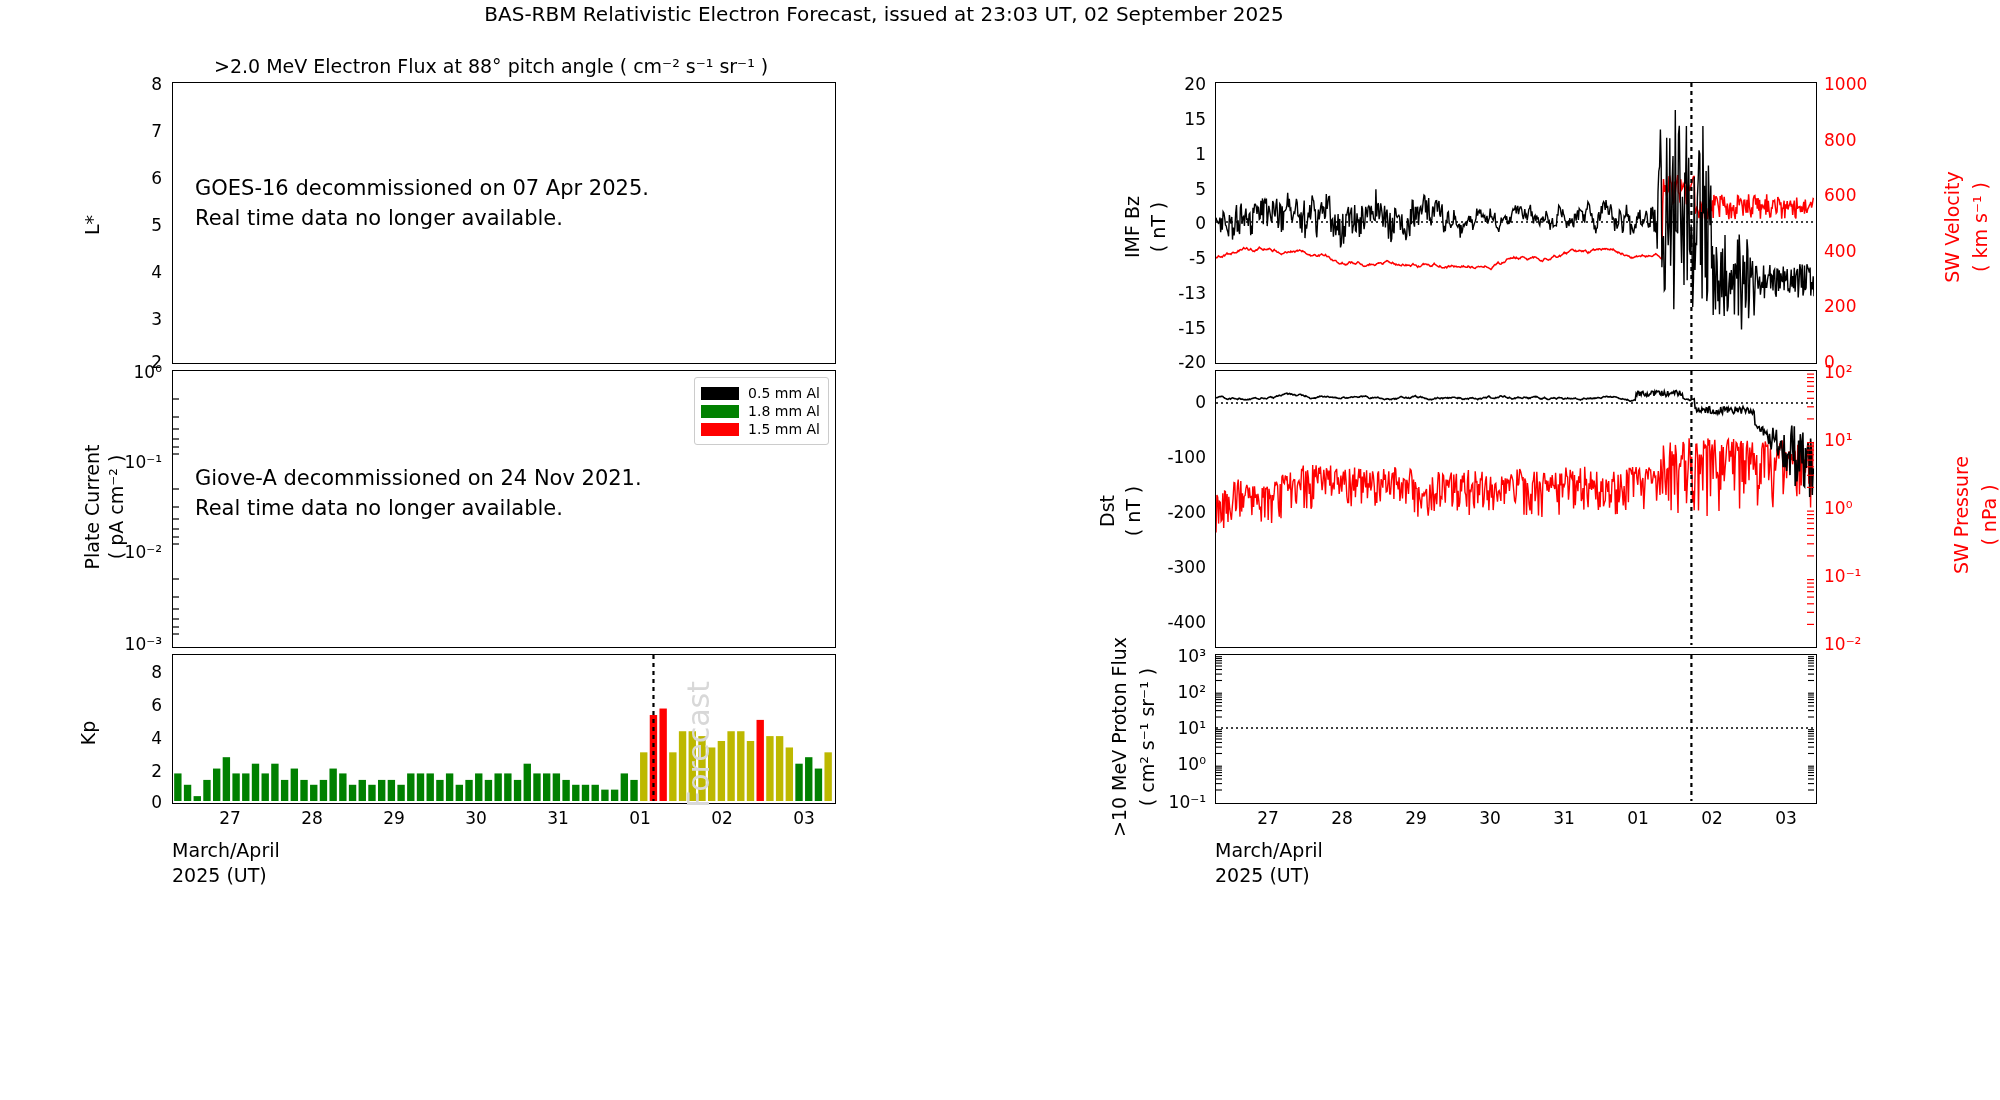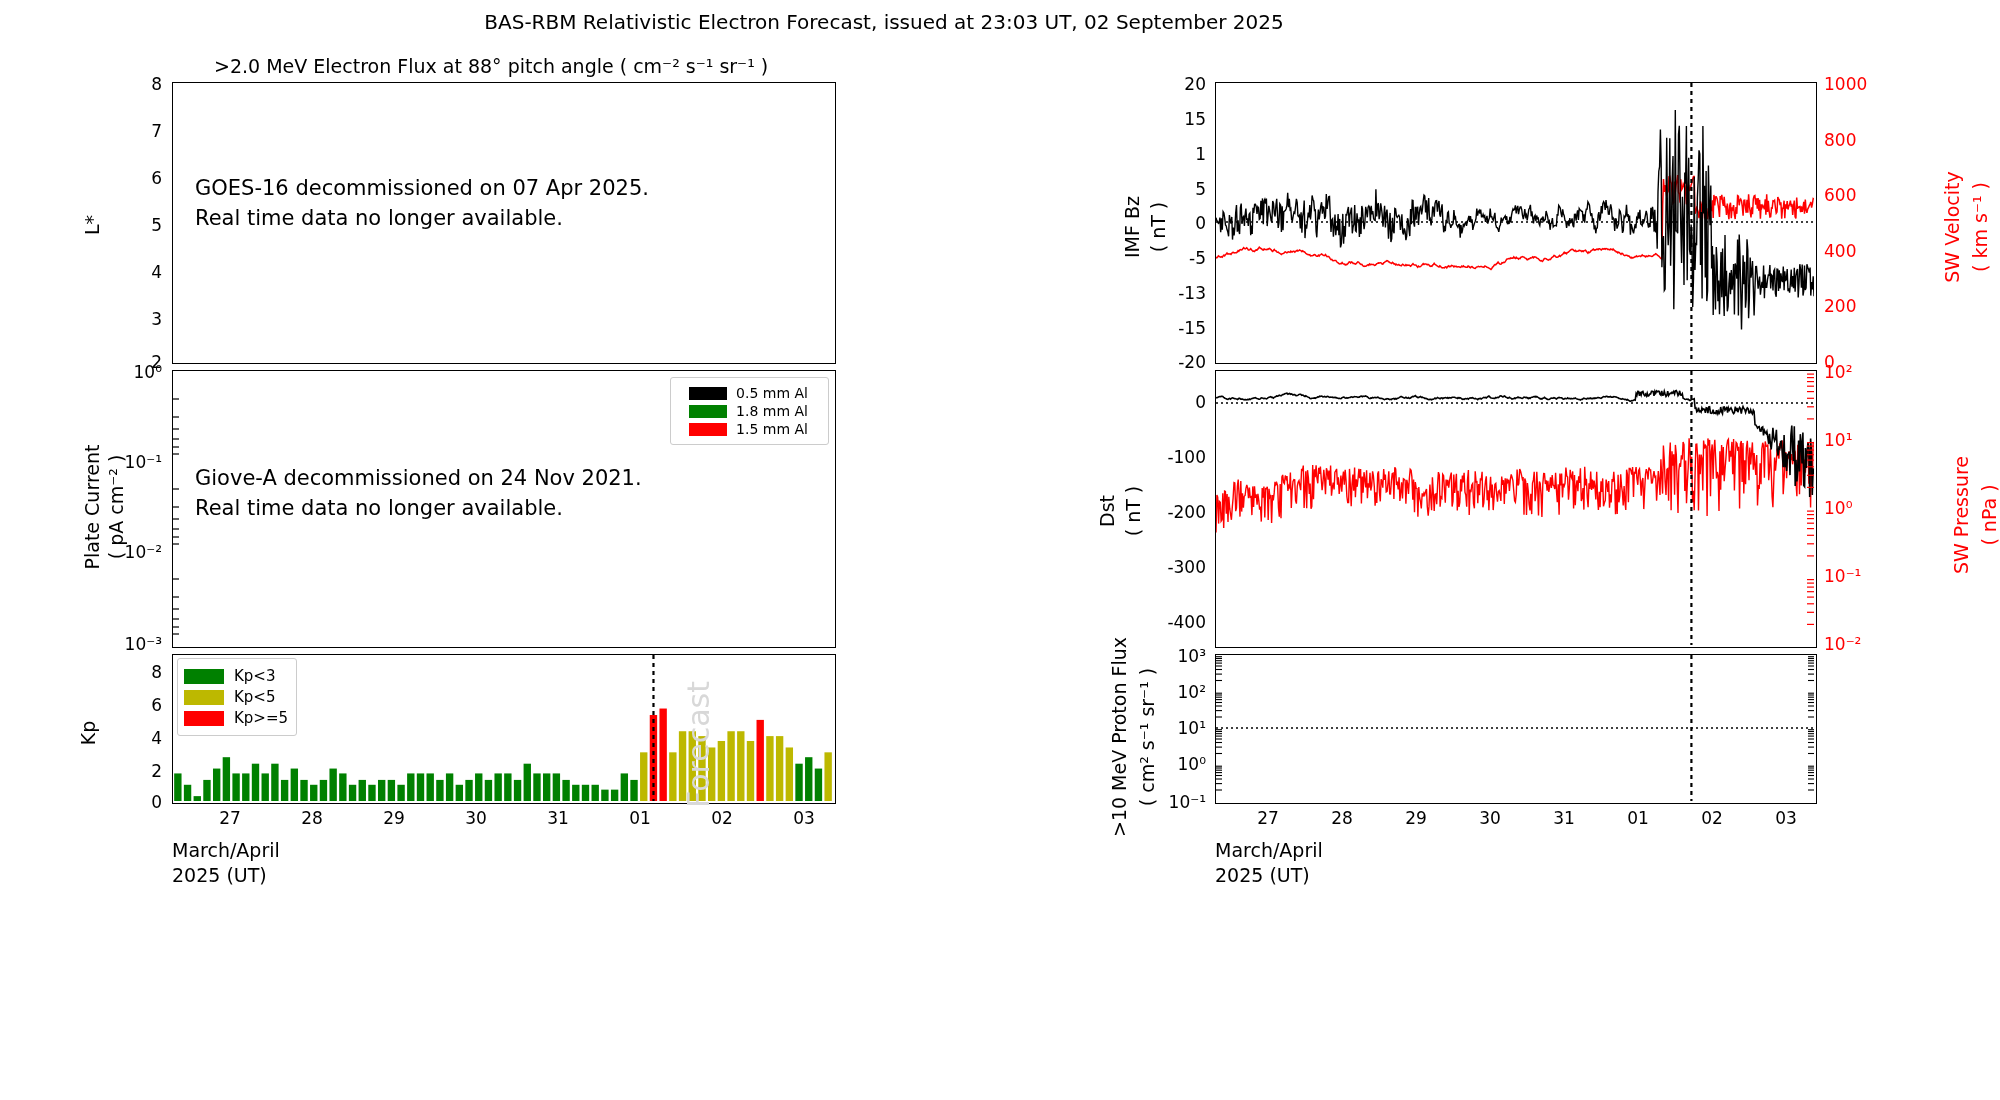--- a/index.html
+++ b/index.html
@@ -1,35 +1,35 @@
 <!DOCTYPE html>
 <html><head>
 <meta charset="utf-8">
 <style>
   html,body{margin:0;padding:0;background:#fff;}
   body{width:2000px;height:1100px;position:relative;
        font-family:"DejaVu Sans","Liberation Sans",sans-serif;color:#000;
        overflow:hidden;}
   .abs{position:absolute;}
-  .ttl{width:1768px;text-align:center;top:10px;font-size:20px;}
+  .ttl{width:1768px;text-align:center;top:2px;font-size:20px;}
   .subttl{top:55px;left:214px;font-size:19px;}
   .panel{position:absolute;border:1.6px solid #000;background:#fff;box-sizing:border-box;}
   .rpanel{position:absolute;border:1.6px solid #000;background:#fff;box-sizing:border-box;}
   svg{display:block;}
   .ytk{position:absolute;font-size:17px;text-align:right;transform:translateY(-50%);}
   .ytkR{position:absolute;font-size:17px;text-align:left;transform:translateY(-50%);color:#f00;}
   .xtk{position:absolute;font-size:17px;text-align:center;transform:translateX(-50%);}
   .vlabel{position:absolute;font-size:19px;white-space:nowrap;
           transform:rotate(-90deg);transform-origin:50% 50%;text-align:center;}
   .vlabelR{position:absolute;font-size:19px;white-space:nowrap;color:#f00;
           transform:rotate(-90deg);transform-origin:50% 50%;text-align:center;}
   .msg{position:absolute;font-size:21px;line-height:1.45;white-space:pre;}
   .legbox{position:absolute;border:1px solid #ccc;background:#fff;border-radius:3px;
           padding:5px 8px 5px 6px;}
-  .legrow{display:flex;align-items:center;margin:2px 12px;}
+  .legrow{display:flex;align-items:center;margin:2px 0;}
   .legsw{width:38px;height:13px;margin-right:9px;display:inline-block;}
   .legtx{font-size:14px;}
   .legrow2{display:flex;align-items:center;margin:3px 0;}
   .legsw2{width:40px;height:15px;margin-right:10px;display:inline-block;}
   .legtx2{font-size:15px;}
   .xcap{position:absolute;font-size:19px;line-height:1.3;}
   .fcast{position:absolute;color:#d8d8d8;font-size:30px;
          transform:rotate(-90deg);transform-origin:50% 50%;white-space:nowrap;}
 </style>
 </head>
@@ -172,34 +172,20 @@
         <rect x="602.93" y="81.11" width="7.38" height="64.89" fill="#bdb800"></rect>
         <rect x="612.64" y="92.47" width="7.38" height="53.53" fill="#bdb800"></rect>
         <rect x="622.34" y="108.69" width="7.38" height="37.31" fill="#008000"></rect>
         <rect x="632.05" y="102.20" width="7.38" height="43.80" fill="#008000"></rect>
         <rect x="641.75" y="113.56" width="7.38" height="32.44" fill="#008000"></rect>
         <rect x="651.46" y="97.33" width="7.38" height="48.67" fill="#bdb800"></rect>
       </g>
     <line id="kp-divider" x1="480.47999999999996" y1="0" x2="480.47999999999996" y2="146" stroke="#000" stroke-width="2.2" stroke-dasharray="4,4"></line>
   </svg>
   <div class="fcast" style="left:455px;top:72px;width:140px;text-align:center;">Forecast</div>
-  <div class="legbox" style="left:4px;top:3px;">
-    <div class="legrow2">
-      <span class="legsw2" style="background:#008000;"></span>
-      <span class="legtx2">Kp&lt;3</span>
-    </div>
-    <div class="legrow2">
-      <span class="legsw2" style="background:#bdb800;"></span>
-      <span class="legtx2">Kp&lt;5</span>
-    </div>
-    <div class="legrow2">
-      <span class="legsw2" style="background:#ff0000;"></span>
-      <span class="legtx2">Kp&gt;=5</span>
-    </div>
-  </div>
 </div>
 <div class="abs" style="left:120px;top:654px;width:46px;height:150px;">
   <div class="ytk" style="left:0;top:18px;width:42px;">8</div>
   <div class="ytk" style="left:0;top:51px;width:42px;">6</div>
   <div class="ytk" style="left:0;top:84px;width:42px;">4</div>
   <div class="ytk" style="left:0;top:117px;width:42px;">2</div>
   <div class="ytk" style="left:0;top:148px;width:42px;">0</div>
 </div>
 <div class="vlabel" style="left:58px;top:722px;width:60px;">Kp</div>
 <div class="abs" style="left:172px;top:808px;width:664px;height:26px;">

